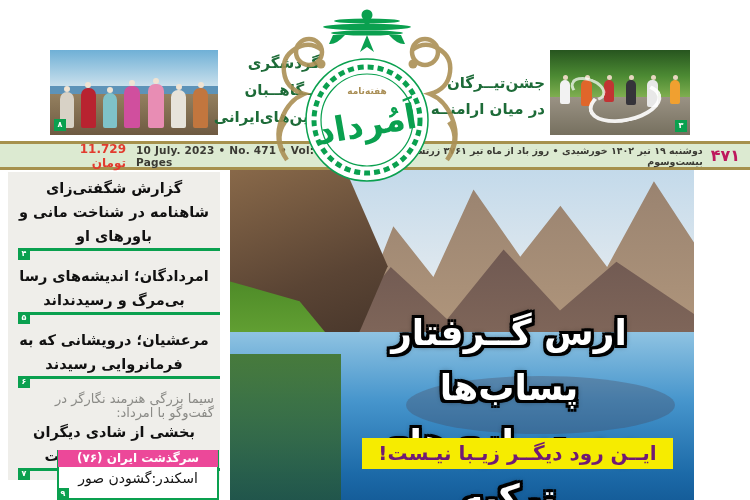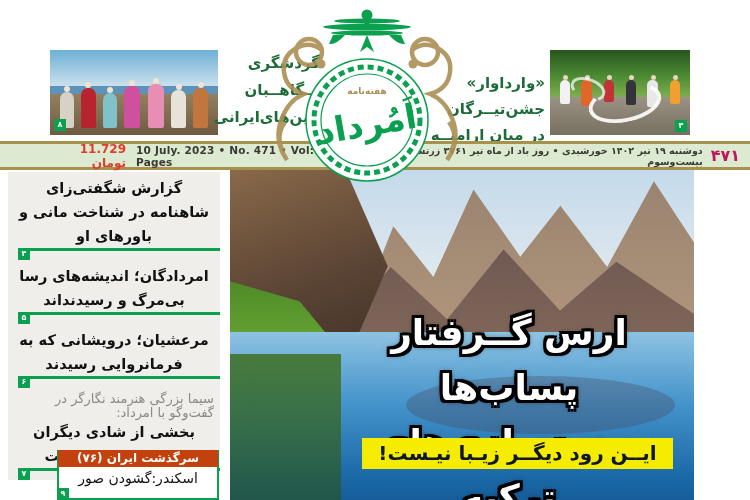--- a/index.html
+++ b/index.html
@@ -54,21 +54,21 @@
   .side-title{font-size:14.5px;font-weight:bold;color:#111;text-align:center;line-height:24px;}
   .side-kicker{font-size:13px;color:#8a8a86;text-align:right;line-height:14px;}
   .sep{position:relative;height:12px;}
   .sep .line{position:absolute;left:10px;right:0;top:0;height:3px;background:#0aa04f;}
   .pbadge{background:#0aa04f;color:#fff;font-size:8px;font-weight:bold;width:12px;height:12px;
           line-height:12px;text-align:center;display:block;}
   .sep .pbadge{position:absolute;left:10px;top:0;}
 
   .sidebox{position:absolute;left:57px;top:450px;width:158px;height:46px;background:#fff;
            border:2px solid #0aa04f;direction:rtl;z-index:2;}
-  .sidebox-header{position:absolute;top:-2px;left:50%;transform:translateX(-50%);background:#c2410c;
+  .sidebox-header{position:absolute;top:-2px;left:50%;transform:translateX(-50%);background:#ec4899;
            color:#fff;font-size:12px;font-weight:bold;padding:1px 19px 2px;white-space:nowrap;}
   .sidebox-title{margin-top:18px;text-align:center;font-size:14px;font-weight:normal;color:#111;}
   .sidebox .pbadge{position:absolute;left:-2px;bottom:-2px;}
 
   
   .lead{position:absolute;left:230px;top:165px;width:464px;height:364px;overflow:hidden;background:#9db9cc;}
   .sky{position:absolute;left:0;top:0;right:0;height:40%;background:linear-gradient(180deg,#c2d9ea,#e9edf0);}
   .mtn-far{position:absolute;left:28%;right:0;top:0;height:56%;background:linear-gradient(180deg,#97816f,#b59a7e);
       clip-path:polygon(0 72%,10% 30%,22% 55%,34% 12%,48% 45%,60% 20%,74% 50%,88% 8%,100% 38%,100% 100%,0 100%);}
   .mtn-near{position:absolute;left:24%;right:0;top:16%;height:48%;background:linear-gradient(180deg,#6b5550,#8a6f5e);
@@ -83,21 +83,21 @@
       background:linear-gradient(180deg,#8fc3e2 0%,#4695cc 35%,#1c6aa8 72%,#0d4f8a 100%);}
   .wrefl-green{position:absolute;left:0;bottom:0;width:24%;height:48%;
       background:linear-gradient(180deg,rgba(62,112,32,.85),rgba(34,70,20,.55));}
   .wrefl-dark{position:absolute;right:4%;bottom:26%;width:58%;height:16%;background:rgba(72,62,80,.30);border-radius:50%;}
 
   .lead-headline{position:absolute;left:96px;right:2px;top:140px;text-align:center;direction:rtl;
       color:#fff;font-weight:bold;font-size:36px;line-height:55px;
       text-shadow:-3px -3px 0 #000,3px -3px 0 #000,-3px 3px 0 #000,3px 3px 0 #000,
                   0 -3px 0 #000,0 3px 0 #000,-3px 0 0 #000,3px 0 0 #000,0 0 6px #000;}
   .lead-sub{position:absolute;left:132px;top:273px;width:311px;height:31px;background:#f6ec00;
-      color:#0f172a;font-weight:bold;font-size:20px;line-height:31px;text-align:center;direction:rtl;}
+      color:#701a75;font-weight:bold;font-size:20px;line-height:31px;text-align:center;direction:rtl;}
   .lead .pbadge{position:absolute;left:1px;bottom:1px;}
   .photo-left .pbadge{position:absolute;left:4px;bottom:4px;}
   .photo-right .pbadge{position:absolute;right:3px;bottom:3px;}
 </style>
 </head>
 <body>
 
 <div class="page">
 
   <div class="hphoto photo-left">
@@ -116,21 +116,20 @@
     <span class="pbadge">۸</span>
   </div>
 
   <div class="story-headline hl-left">
     <span class="hl-line">گردشگری</span>
     <span class="hl-line">نــگاهــبان</span>
     <span class="hl-line">آیین‌های‌ایرانی</span>
   </div>
 
   <div class="story-headline hl-right">
-    <span class="hl-line">«وارداوار»</span>
     <span class="hl-line">جشن‌تیــرگان</span>
     <span class="hl-line">در میان ارامنــه</span>
   </div>
 
   <div class="hphoto photo-right">
     <div class="pr-trees"></div>
     <div class="pr-ground"></div>
     <div class="figrow2">
       <div class="fig2" style="width:10px;height:24px;background:#f2f2f2;"></div>
       <div class="fig2" style="width:11px;height:26px;background:#e0662a;"></div>

